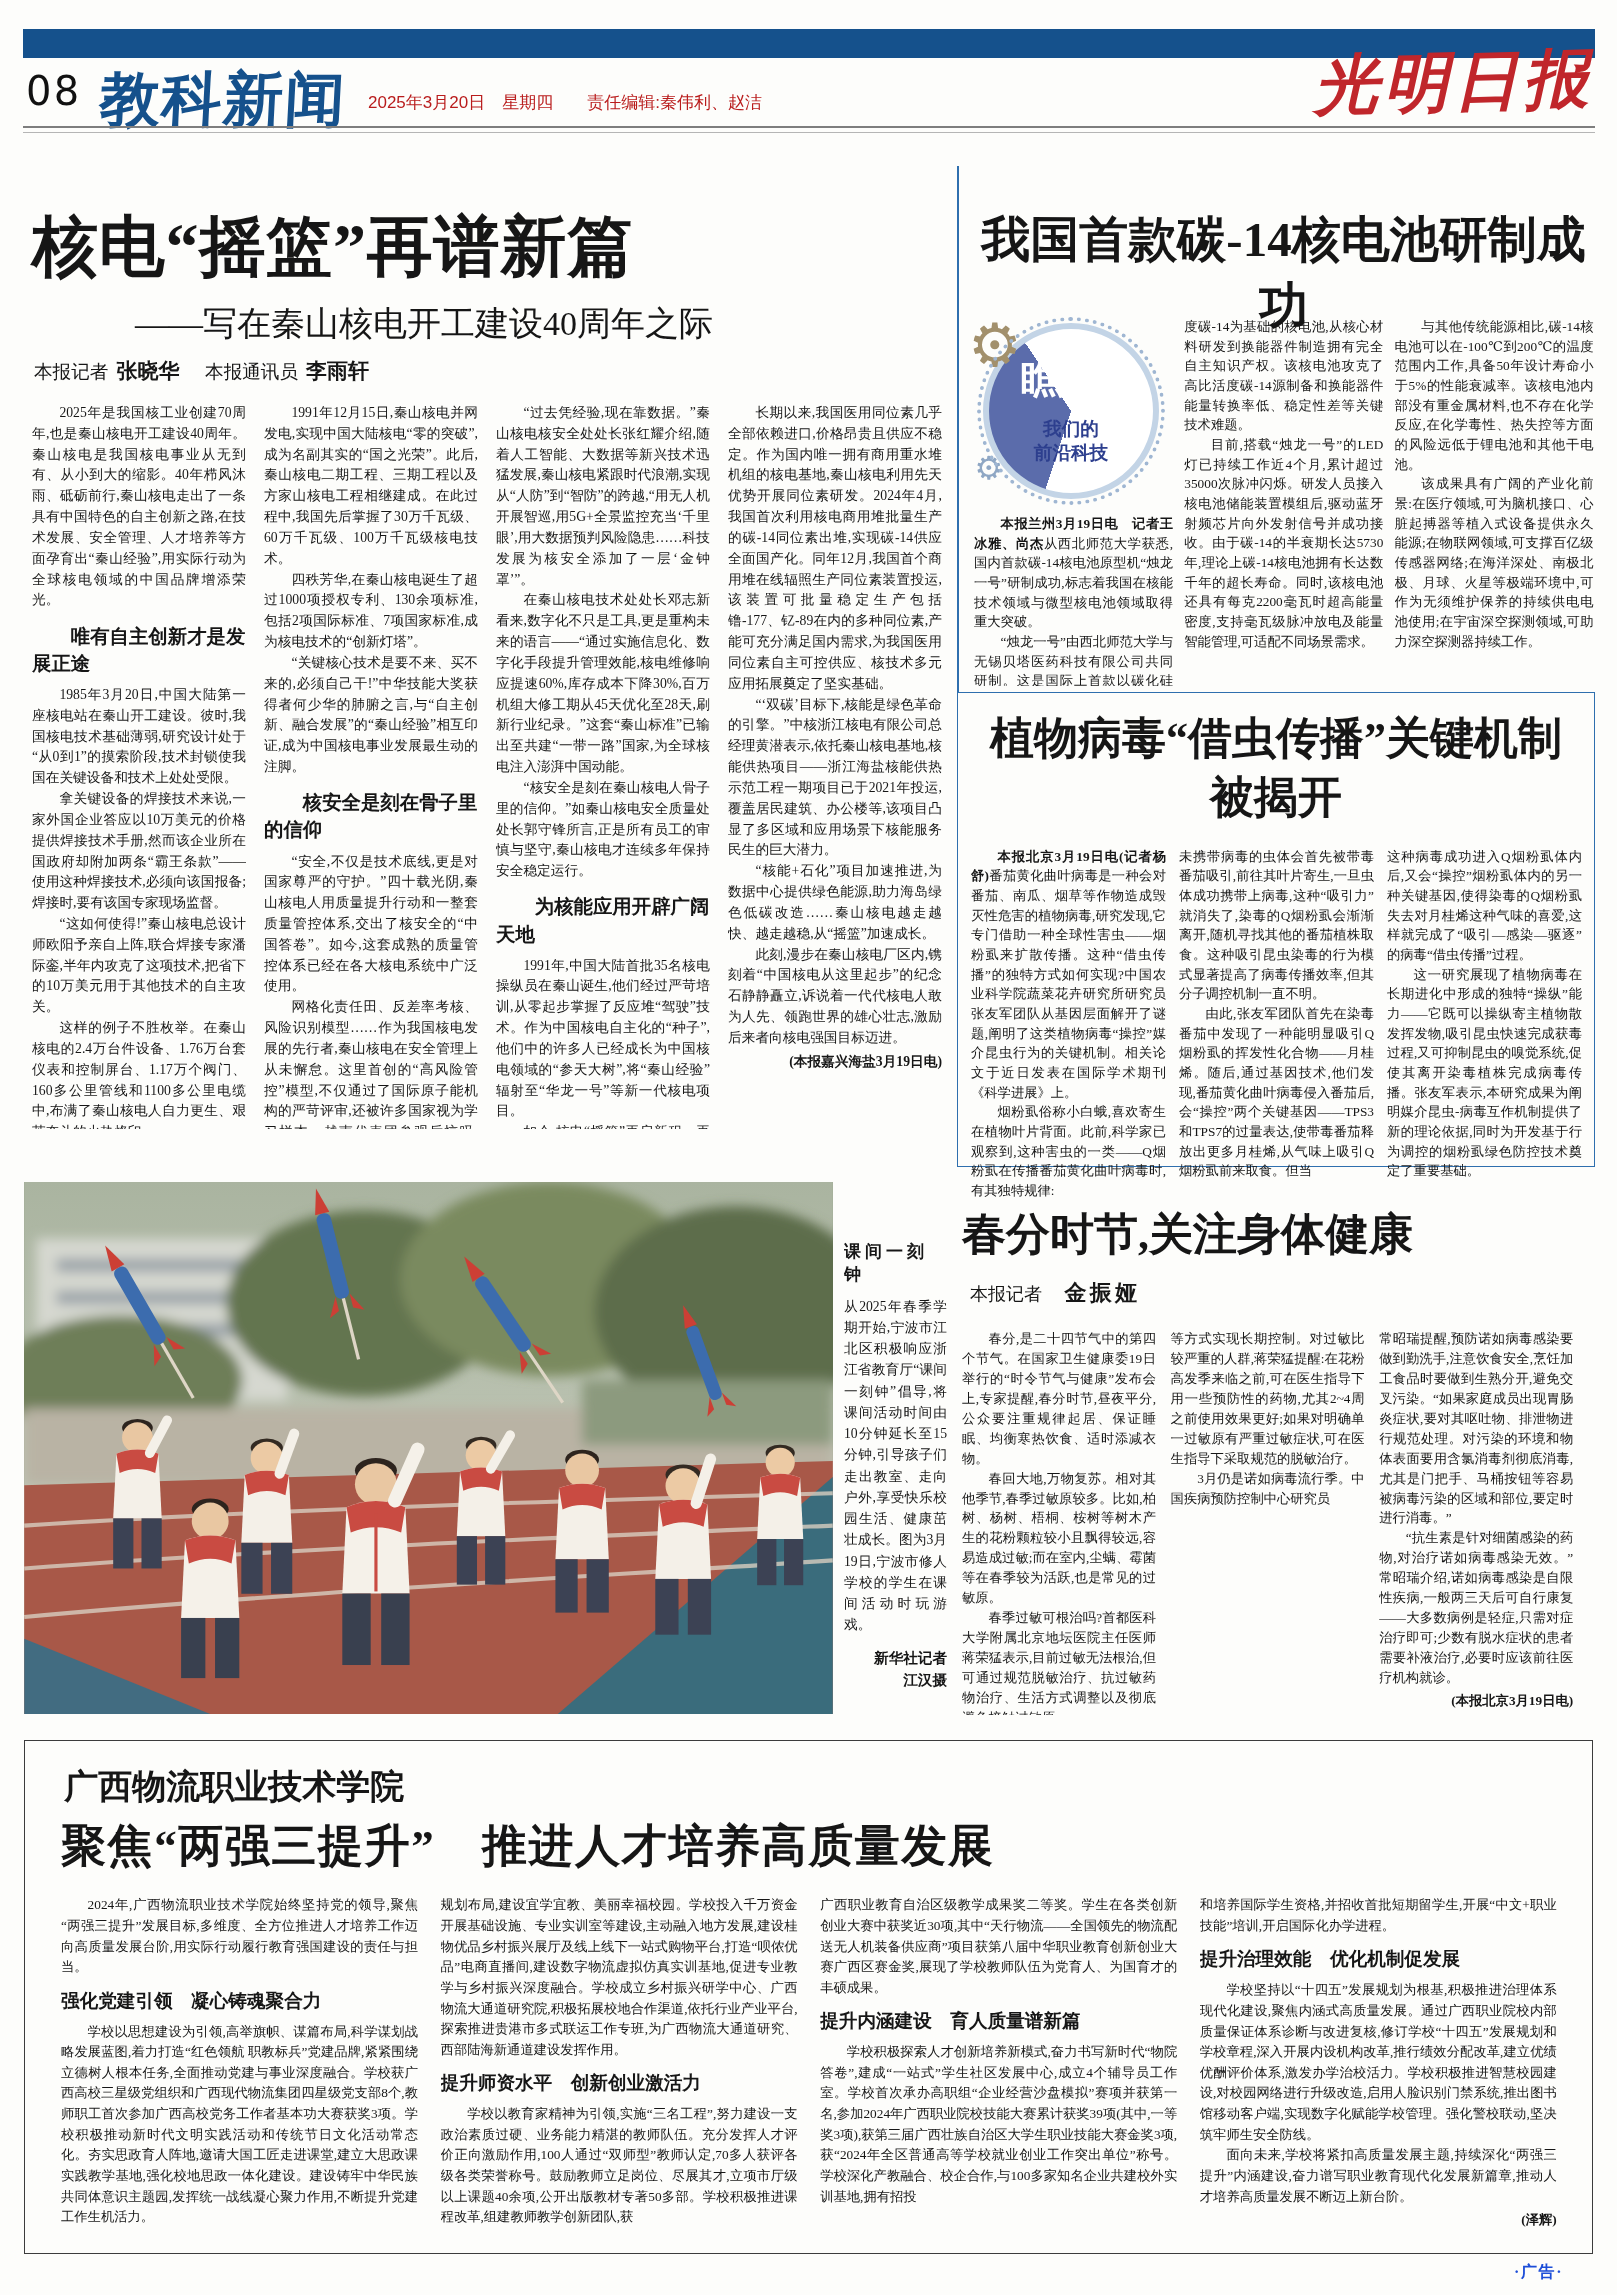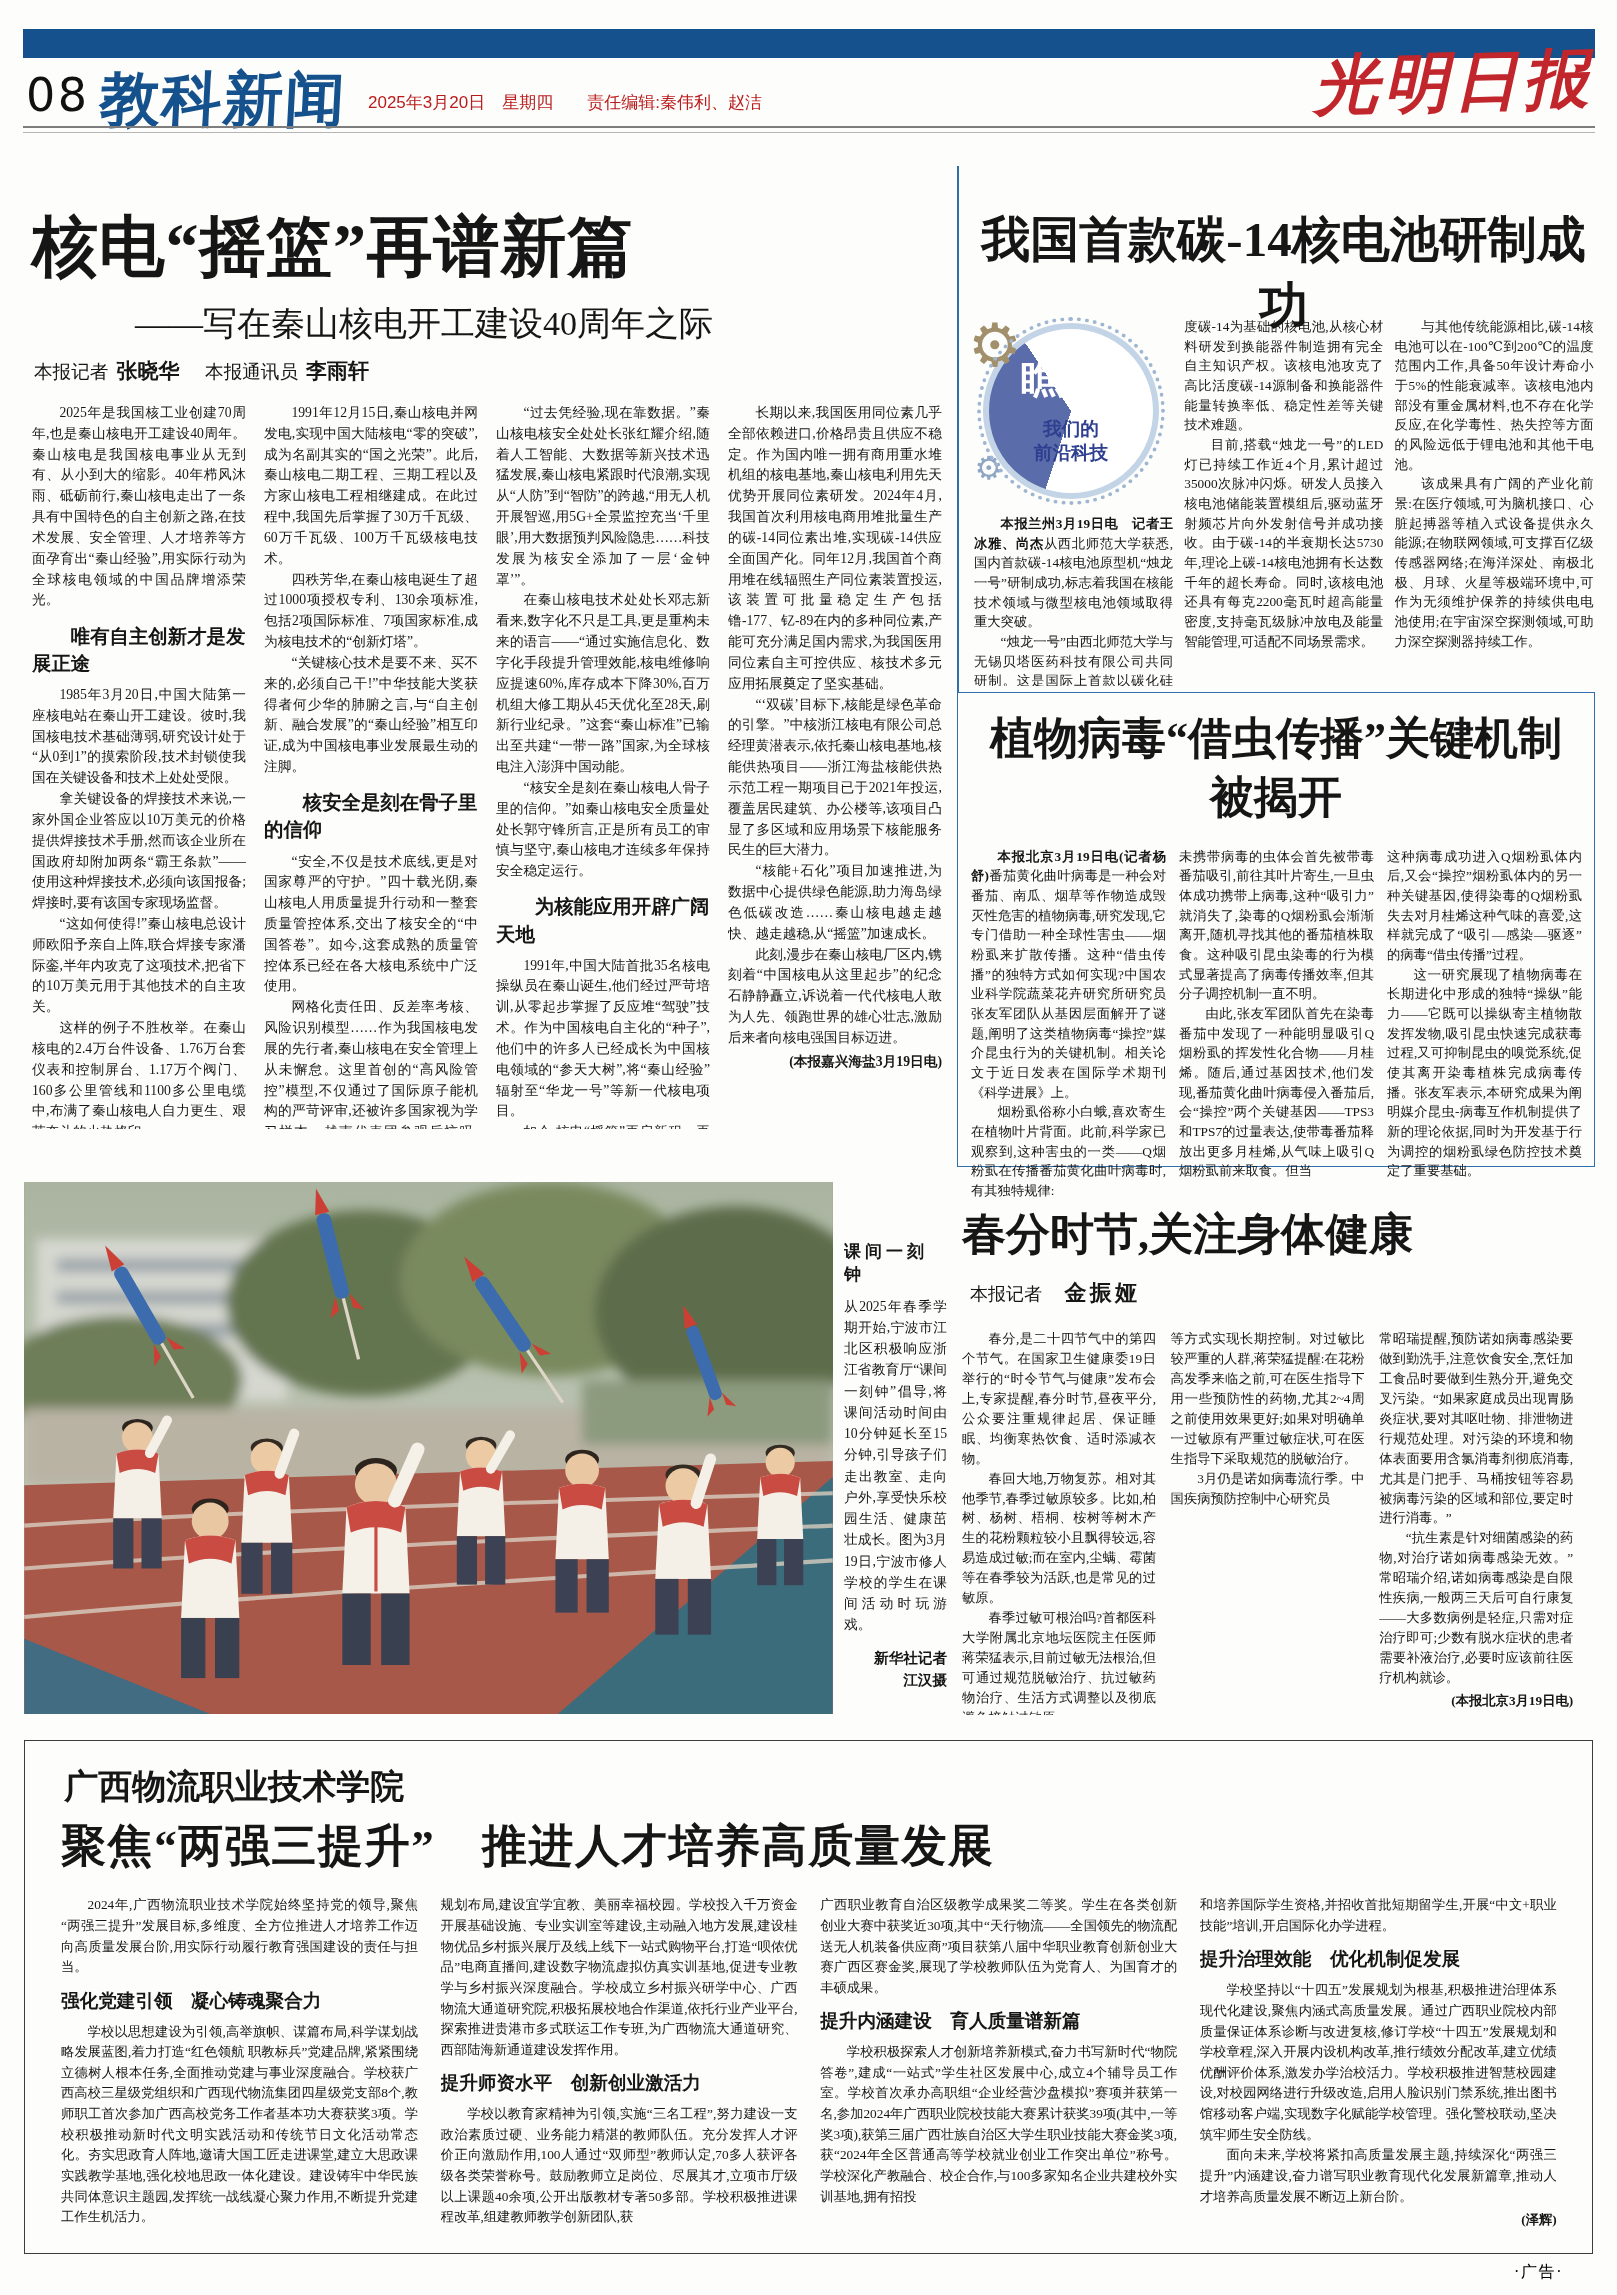--- a/index.html
+++ b/index.html
@@ -3,21 +3,21 @@
 <meta charset="utf-8">
 <title>光明日报 08版 教科新闻</title>
 <style>
   html,body{margin:0;padding:0;}
   body{width:1617px;height:2295px;position:relative;background:#fdfdfb;
        font-family:"Liberation Serif","DejaVu Serif",serif;color:#161616;overflow:hidden;}
   .abs{position:absolute;}
 
   
   .topbar{left:22.6px;top:29px;width:1572px;height:29px;background:#15518c;}
-  .pagenum{left:26px;top:68px;font-family:"DejaVu Sans",sans-serif;font-size:46px;font-weight:400;
+  .pagenum{left:26px;top:68px;font-family:"DejaVu Sans",sans-serif;font-size:40px;font-weight:400;
            color:#111;letter-spacing:2.4px;}
   .secttitle{left:100px;top:60px;font-family:"Liberation Sans",sans-serif;font-size:60px;font-weight:bold;
              color:#15518c;transform:skewX(-3deg);letter-spacing:1.6px;}
   .dateline{left:368px;top:91px;font-family:"Liberation Sans",sans-serif;font-size:17px;color:#b91c1c;}
   .masthead{left:1245px;top:39px;width:348px;text-align:right;font-size:65px;color:#c0262b;
             font-style:italic;font-weight:bold;letter-spacing:4.9px;transform:rotate(-1.5deg);}
   .rule1{left:22.6px;top:126px;width:1572px;height:0;border-top:2.4px solid #7e7e7e;}
   .rule2{left:22.6px;top:132px;width:1572px;height:0;border-top:0.8px solid #b5b5b5;}
 
   
@@ -80,21 +80,21 @@
   .health-cols{left:962px;top:1329px;width:632px;height:386px;gap:14.6px;}
   .health-cols .col{flex:0 0 194px;font-size:13.3px;line-height:1.5;}
 
   
   .ad-box{left:24px;top:1740px;width:1569px;height:514px;border:1.6px solid #3c3c3c;
           box-sizing:border-box;padding:19.4px 36px 11.3px;}
   .ad-kicker{font-family:"Liberation Sans",sans-serif;font-weight:bold;font-size:34px;margin:3.2px 0 6.5px 3.2px;}
   .ad-headline{text-align:left;font-size:45px;font-weight:bold;margin:3.2px 0 19.4px;letter-spacing:1.6px;}
   .ad-cols{gap:22.6px;height:338px;}
   .ad-cols .col{flex:0 0 357px;font-size:13.3px;line-height:1.55;}
-  .ad-mark{left:1514px;top:2262px;font-size:16px;color:#000000;letter-spacing:1.6px;}
+  .ad-mark{left:1514px;top:2262px;font-size:16px;color:#1d4ed8;letter-spacing:1.6px;font-weight:bold;}
 </style>
 </head>
 <body>
 
 <div class="abs topbar"></div>
 <div class="abs pagenum">08</div>
 <div class="abs secttitle">教科新闻</div>
 <div class="abs dateline">2025年3月20日　星期四　　责任编辑:秦伟利、赵洁</div>
 <div class="abs masthead">光明日报</div>
 <div class="abs rule1"></div>

